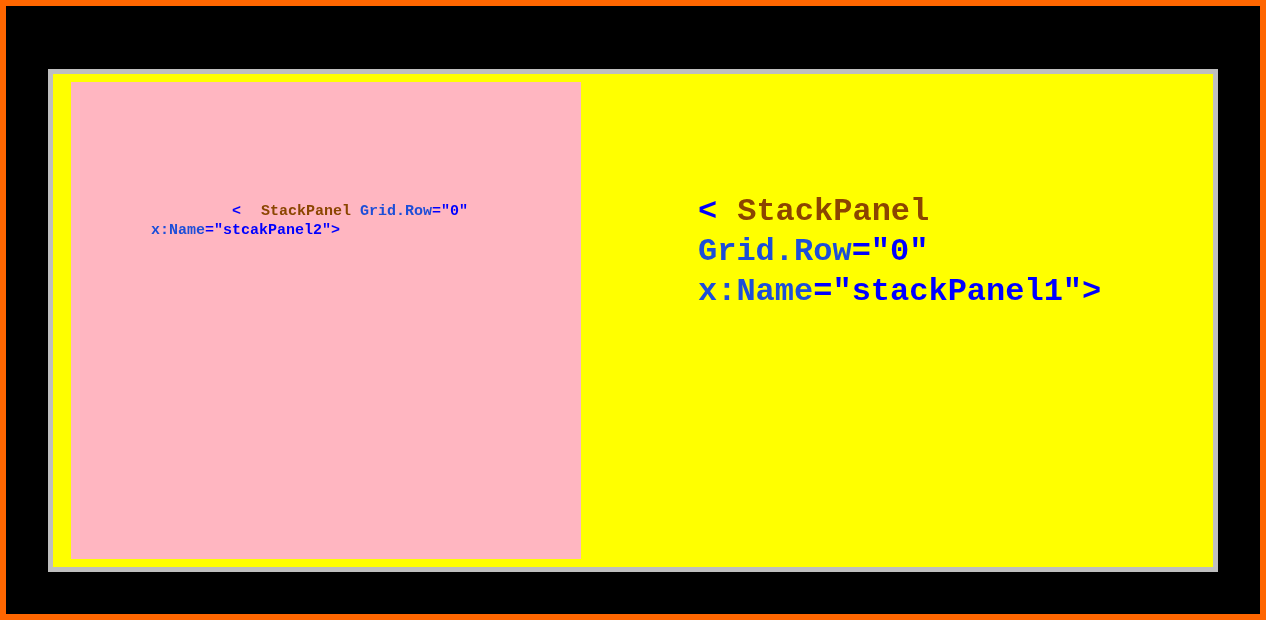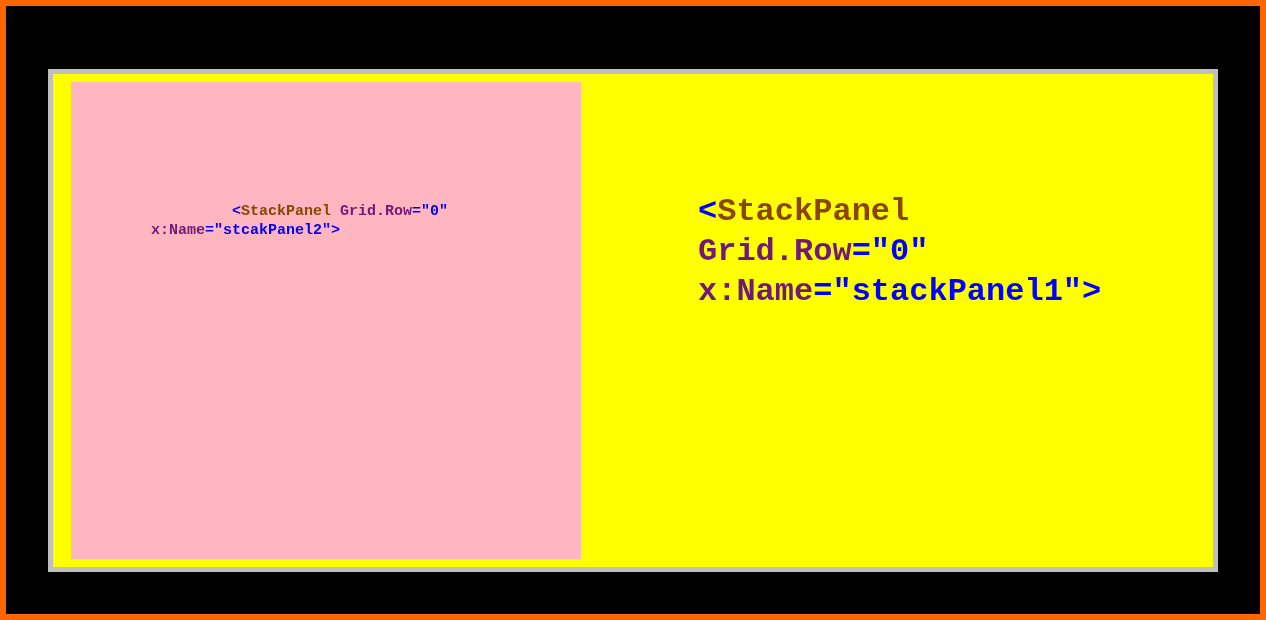--- a/index.html
+++ b/index.html
@@ -53,22 +53,22 @@
   }
   .yellow-content {
     position: absolute;
     top: 118px;
     left: 645px;
     font-size: 32px;
     line-height: 40px;
     font-weight: bold;
     white-space: pre;
   }
-  .c-brown { color: #8b4500; }
-  .c-red { color: #701a75; }
+  .c-brown { color: #8b4500; margin-left: 20px; }
+  .c-red { color: #1d4ed8; }
   .c-blue { color: #0000ff; }
   .c-gray { color: #444444; }
 </style>
 </head>
 <body>
 
 <div class="outer-black">
   <div class="gray-frame">
     <div class="yellow-area">
       <div class="pink-panel">

